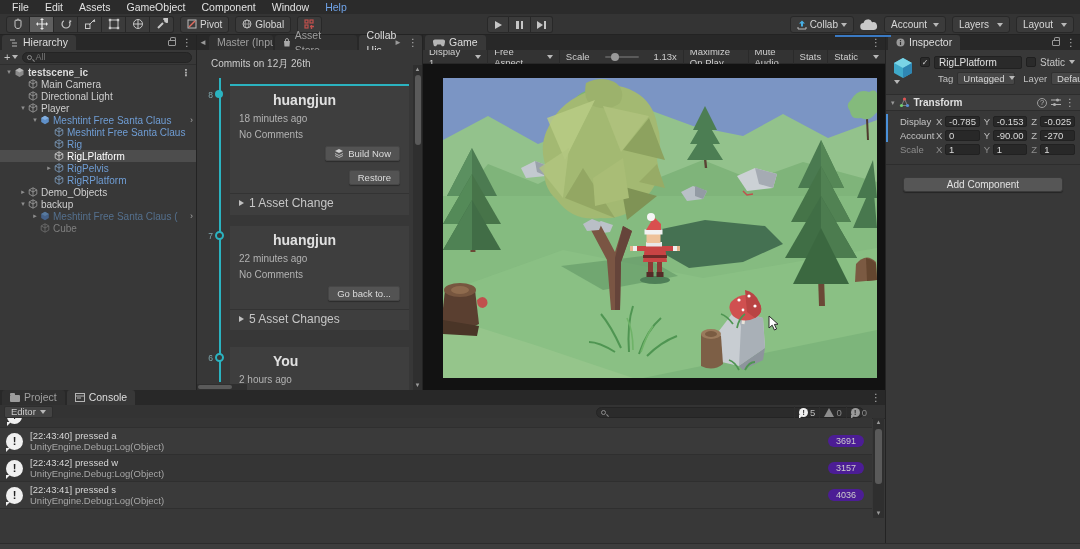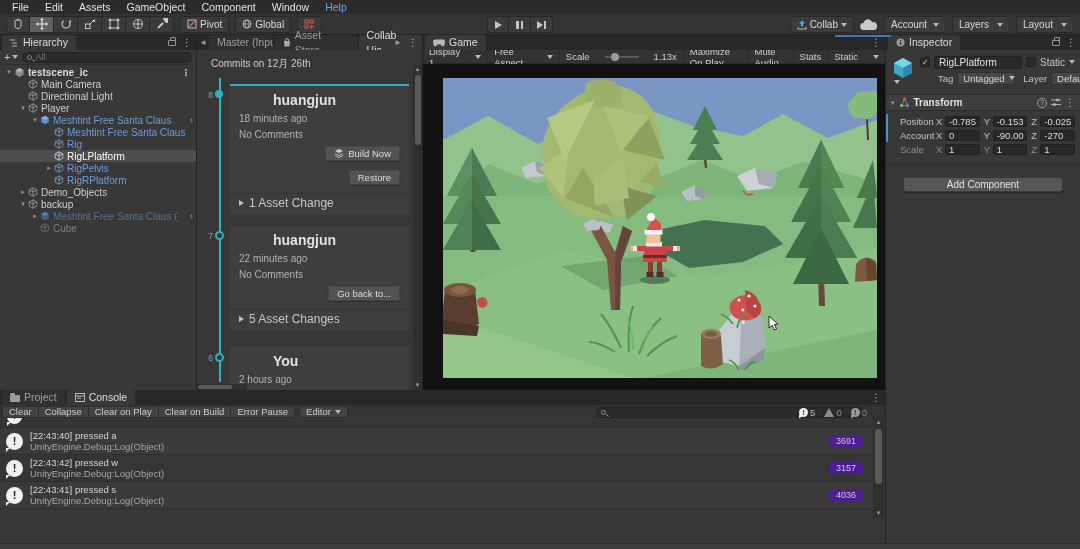--- a/index.html
+++ b/index.html
@@ -764,21 +764,21 @@
         <svg width="10" height="9" viewBox="0 0 10 9">
             <path d="M0,2 h10 M0,6.5 h10" stroke="#b0b0b0"></path>
             <circle cx="6.5" cy="2" r="1.5" fill="#b0b0b0"></circle>
             <circle cx="3.5" cy="6.5" r="1.5" fill="#b0b0b0"></circle>
           </svg>
         <span class="kebab"></span>
       </div>
       <div style="padding-top:3px;">
         <div class="trow">
           <span class="override"></span>
-          <span class="rowlbl">Position</span>
+          <span class="rowlbl">Display</span>
           <span class="axis">X</span>
           <span class="vfield">-0.785</span>
           <span class="axis">Y</span>
           <span class="vfield">-0.153</span>
           <span class="axis">Z</span>
           <span class="vfield">-0.025</span>
         </div>
         <div class="trow">
           <span class="override"></span>
           <span class="rowlbl">Account</span>
@@ -817,27 +817,20 @@
             <rect x="0.5" y="0.5" width="9" height="8" fill="none" stroke="#b5b5b5"></rect>
             <path d="M0.5,3 h9 M2,5 h4" stroke="#b5b5b5"></path>
           </svg>
         <span>Console</span>
       </div>
       <div class="tab-icons">
           <span class="kebab"></span>
         </div>
     </div>
     <div class="ptoolbar" style="position:relative;">
-      <div class="cbar-seg">
-        <span class="segbtn">Clear</span>
-        <span class="segbtn">Collapse</span>
-        <span class="segbtn">Clear on Play</span>
-        <span class="segbtn">Clear on Build</span>
-        <span class="segbtn">Error Pause</span>
-      </div>
       <div class="editorbtn">
         <span>Editor</span>
           <span class="caret"></span>
       </div>
       <div class="csearch">
         <span class="mag"></span>
         <input style="">
       </div>
       <div class="countgrp">
         <span class="cnt">

